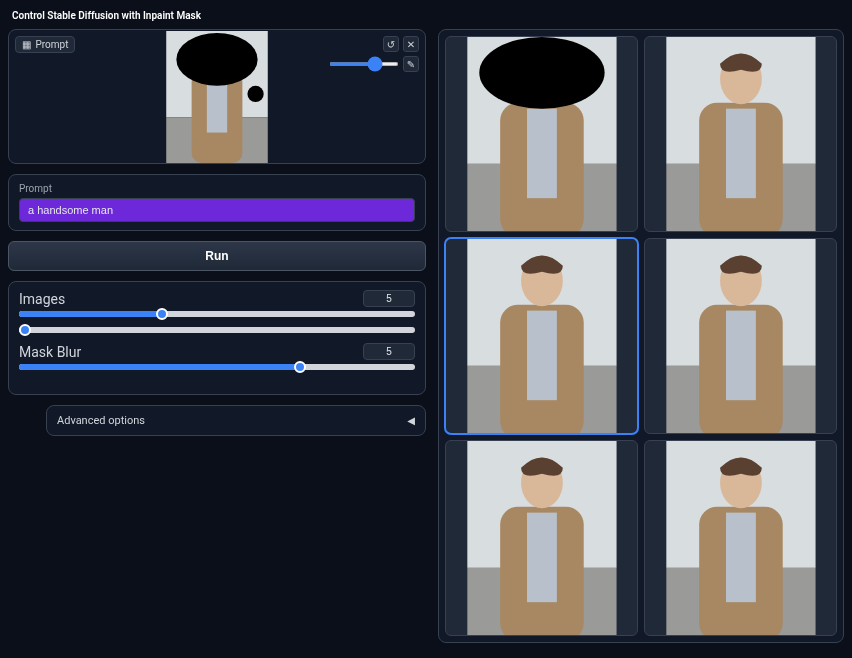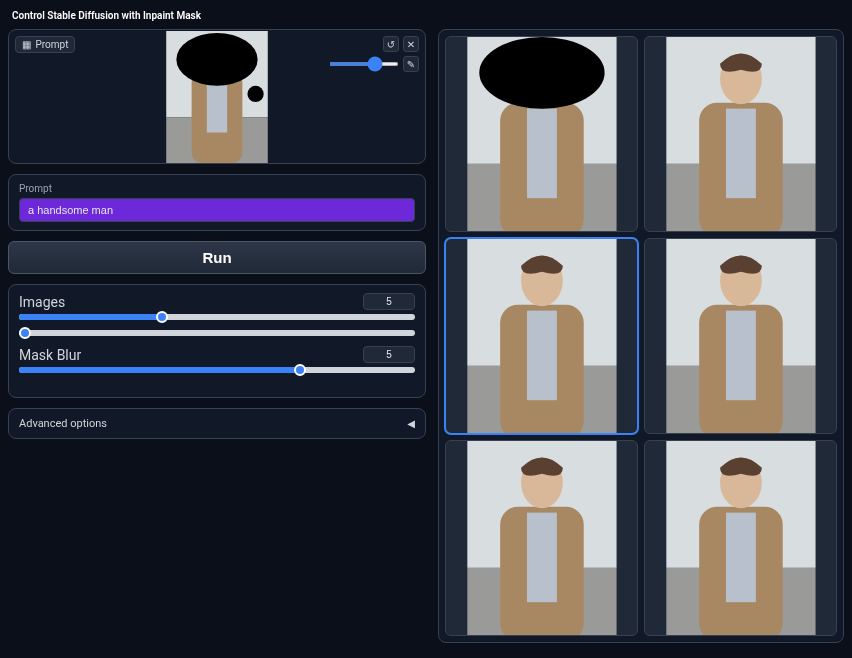--- a/index.html
+++ b/index.html
@@ -96,21 +96,21 @@
     color: #e5e7eb;
     font-size: 11px;
     padding: 5px 8px;
   }
   .run-button {
     width: 100%;
     background: linear-gradient(#2d3748, #1f2937);
     border: 1px solid #4b5563;
     border-radius: 6px;
     color: #fff;
-    font-size: 15px;
+    font-size: 12px;
     font-weight: 600;
     padding: 7px 0;
     cursor: pointer;
   }
   .slider-group { margin-bottom: 10px; }
   .slider-group:last-child { margin-bottom: 16px; }
   .slider-head { display: flex; justify-content: space-between; align-items: center; margin-bottom: 4px; }
   .slider-label { font-size: 14px; color: #d1d5db; }
   .slider-value {
     background: #1f2937;
@@ -142,20 +142,21 @@
     background: #3b82f6;
     border: 2px solid #fff;
     border-radius: 50%;
     transform: translate(-50%, -50%);
   }
   .advanced {
     display: flex;
     justify-content: space-between;
     align-items: center;
     cursor: pointer;
+    margin-left: 38px;
   }
   .advanced-label { font-size: 11px; color: #d1d5db; }
   .advanced-caret { font-size: 10px; color: #d1d5db; }
   .gallery-panel {
     background: #111827;
     border: 1px solid #374151;
     border-radius: 8px;
     padding: 6px;
     height: 614px;
   }

